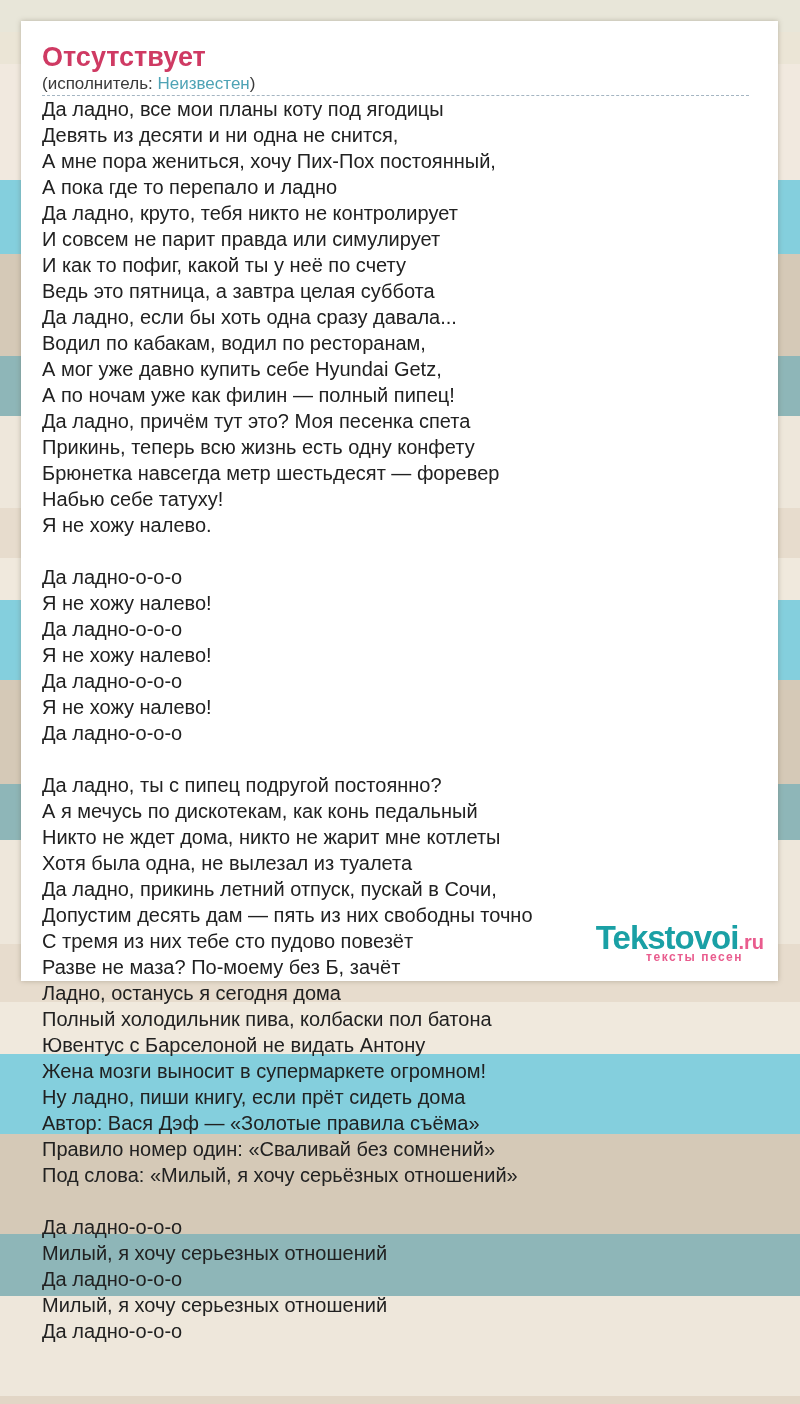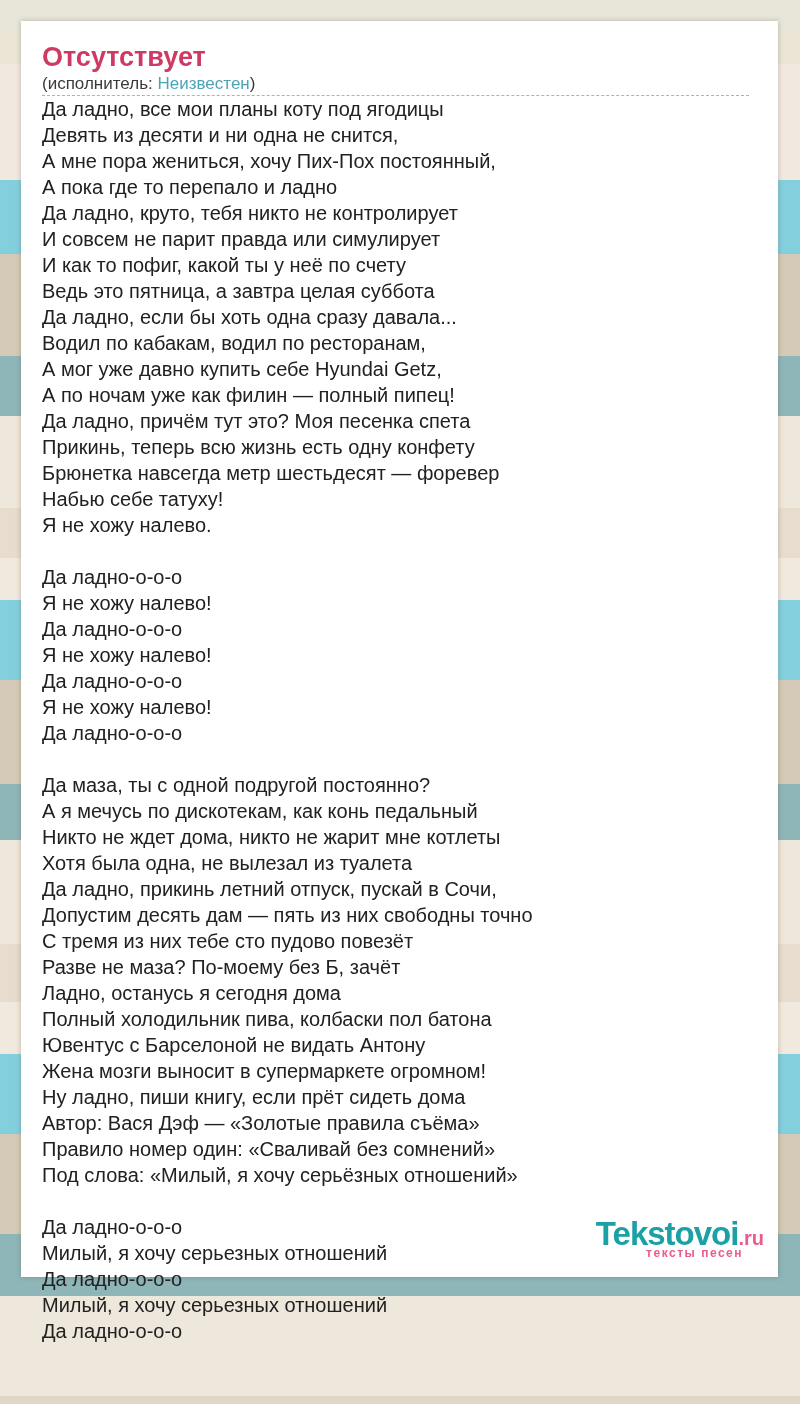--- a/index.html
+++ b/index.html
@@ -30,21 +30,21 @@
       #f0e9dd 1002px, #f0e9dd 1054px,
       #84cfdd 1054px, #84cfdd 1134px,
       #d5c9b7 1134px, #d5c9b7 1234px,
       #8eb6b8 1234px, #8eb6b8 1296px,
       #eee7db 1296px, #eee7db 1396px,
       #e2d6c6 1396px, #e2d6c6 1404px);
   }
   .card {
     position: absolute;
     left: 21px; top: 21px;
-    width: 757px; height: 1256px;
+    width: 757px; height: 960px;
     background: #ffffff;
     box-shadow: 0 0 5px rgba(90, 80, 60, 0.35);
     box-sizing: border-box;
     padding: 13px 29px 0 21px;
   }
   h1.title {
     margin: 10px 0 0 0;
     font-size: 27px;
     line-height: 27px;
     font-weight: bold;
@@ -136,21 +136,21 @@
       <div class="line">Я не хожу налево.</div>
       <div class="line">&nbsp;</div>
       <div class="line">Да ладно-о-о-о</div>
       <div class="line">Я не хожу налево!</div>
       <div class="line">Да ладно-о-о-о</div>
       <div class="line">Я не хожу налево!</div>
       <div class="line">Да ладно-о-о-о</div>
       <div class="line">Я не хожу налево!</div>
       <div class="line">Да ладно-о-о-о</div>
       <div class="line">&nbsp;</div>
-      <div class="line">Да маза, ты с одной подругой постоянно?</div>
+      <div class="line">Да ладно, ты с пипец подругой постоянно?</div>
       <div class="line">А я мечусь по дискотекам, как конь педальный</div>
       <div class="line">Никто не ждет дома, никто не жарит мне котлеты</div>
       <div class="line">Хотя была одна, не вылезал из туалета</div>
       <div class="line">Да ладно, прикинь летний отпуск, пускай в Сочи,</div>
       <div class="line">Допустим десять дам — пять из них свободны точно</div>
       <div class="line">С тремя из них тебе сто пудово повезёт</div>
       <div class="line">Разве не маза? По-моему без Б, зачёт</div>
       <div class="line">Ладно, останусь я сегодня дома</div>
       <div class="line">Полный холодильник пива, колбаски пол батона</div>
       <div class="line">Ювентус с Барселоной не видать Антону</div>

